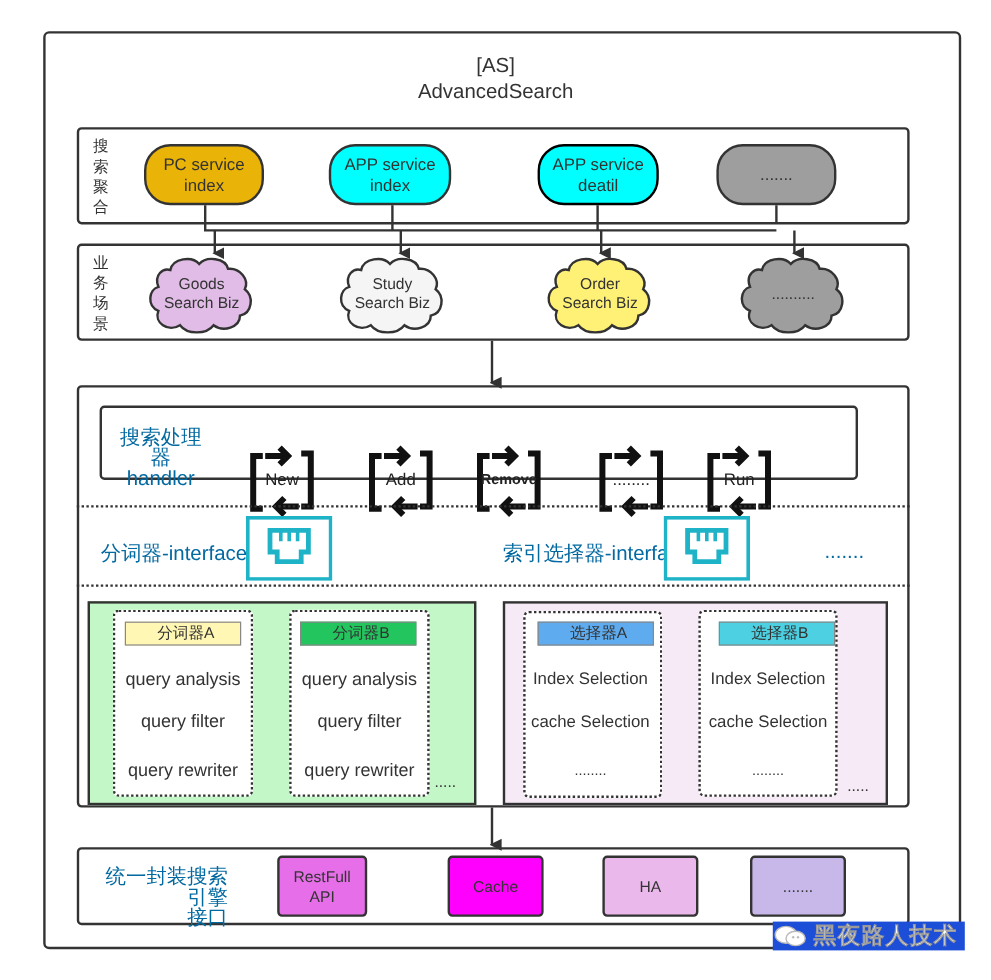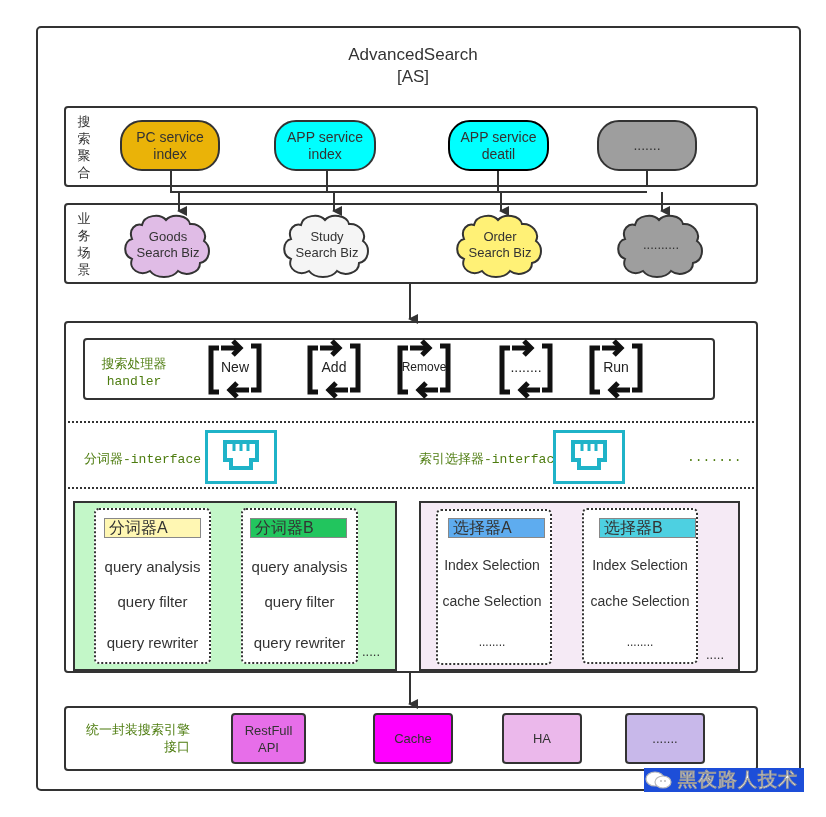--- a/index.html
+++ b/index.html
@@ -4,37 +4,37 @@
 <style>
   html, body { margin:0; padding:0; background:#ffffff; }
   body { width:826px; height:817px; position:relative; font-family:"Liberation Sans", "DejaVu Sans", sans-serif; color:#333; overflow:hidden; }
   .abs { position:absolute; box-sizing:border-box; }
   .outer { left:36px; top:26px; width:765px; height:765px; border:2px solid #333; border-radius:5px; }
   .title { left:0; width:826px; top:44px; text-align:center; font-size:17px; line-height:22px; color:#333; }
   .band { border:2px solid #333; border-radius:4px; background:#fff; }
   .vlabel { font-size:13px; line-height:17px; width:16px; text-align:center; color:#333; }
   .pill { border:2px solid #333; border-radius:22px; display:flex; align-items:center; justify-content:center; text-align:center; font-size:14px; line-height:17px; color:#333; }
   .cloud-text { position:absolute; left:0; top:0; width:100%; height:100%; display:flex; align-items:center; justify-content:center; text-align:center; font-size:13px; line-height:16px; color:#333; }
-  .loop { width:60px; height:58px; }
+  .loop { width:60px; height:58px;margin-top:32px; }
   .loop-label { position:absolute; left:0; top:0; width:100%; height:100%; display:flex; align-items:center; justify-content:center; font-size:14px; color:#222; }
   .dashed-band { border-top:2px dotted #333; border-bottom:2px dotted #333; }
-  .small-label { font-size:13px; color:#4d7c0f;font-family:Liberation Mono, monospace; }
+  .small-label { font-size:17px; color:#0369a1; }
   .dbox { border:2px dotted #333; border-radius:5px; background:#fff; }
-  .tag { border:1px solid #888; font-size:16px; line-height:18px; padding-left:4px; color:#333; }
+  .tag { border:1px solid #888; font-size:13px; line-height:18px; padding-left:26px; color:#333; }
   .line-text { font-size:15px; color:#333; text-align:center; white-space:nowrap; }
   .rect { border:2px solid #333; border-radius:4px; display:flex; align-items:center; justify-content:center; text-align:center; font-size:13px; line-height:17px; color:#333; }
   svg.overlay { position:absolute; left:0; top:0; pointer-events:none; }
 </style>
 </head>
 <body>
 
 <div class="abs outer"></div>
 <div class="abs title">
+  <div>[AS]</div>
   <div>AdvancedSearch</div>
-  <div>[AS]</div>
 </div>
 
 <div class="abs band" style="left:64px;top:106px;width:694px;height:81px;"></div>
 <div class="abs vlabel" style="left:76px;top:113px;">
   <div>搜</div>
     <div>索</div>
     <div>聚</div>
     <div>合</div>
 </div>
 <div class="abs pill" id="svc0" style="left: 120px; top: 120px; width: 100px; height: 51px; background: #eab308;">
@@ -142,21 +142,21 @@
       </svg><div class="loop-label">Add</div></div>
     <div class="abs loop" style="left: 394px; top: 338px;"><svg width="60" height="62" viewBox="0 0 60 62">
         <g stroke="#111" stroke-width="5" fill="none">
           <path d="M14 10 H6 V54 H14"></path>
           <path d="M46 52 H54 V8 H46"></path>
           <path d="M16 10 H34"></path>
           <path d="M28 3 L35 10 L28 17"></path>
           <path d="M44 52 H26"></path>
           <path d="M32 45 L25 52 L32 59"></path>
         </g>
-      </svg><div class="loop-label" style="font-size: 12px;">Remove</div></div>
+      </svg><div class="loop-label" style="font-size: 12px; font-weight: bold;">Remove</div></div>
     <div class="abs loop" style="left: 496px; top: 338px;"><svg width="60" height="62" viewBox="0 0 60 62">
         <g stroke="#111" stroke-width="5" fill="none">
           <path d="M14 10 H6 V54 H14"></path>
           <path d="M46 52 H54 V8 H46"></path>
           <path d="M16 10 H34"></path>
           <path d="M28 3 L35 10 L28 17"></path>
           <path d="M44 52 H26"></path>
           <path d="M32 45 L25 52 L32 59"></path>
         </g>
       </svg><div class="loop-label">........</div></div>

